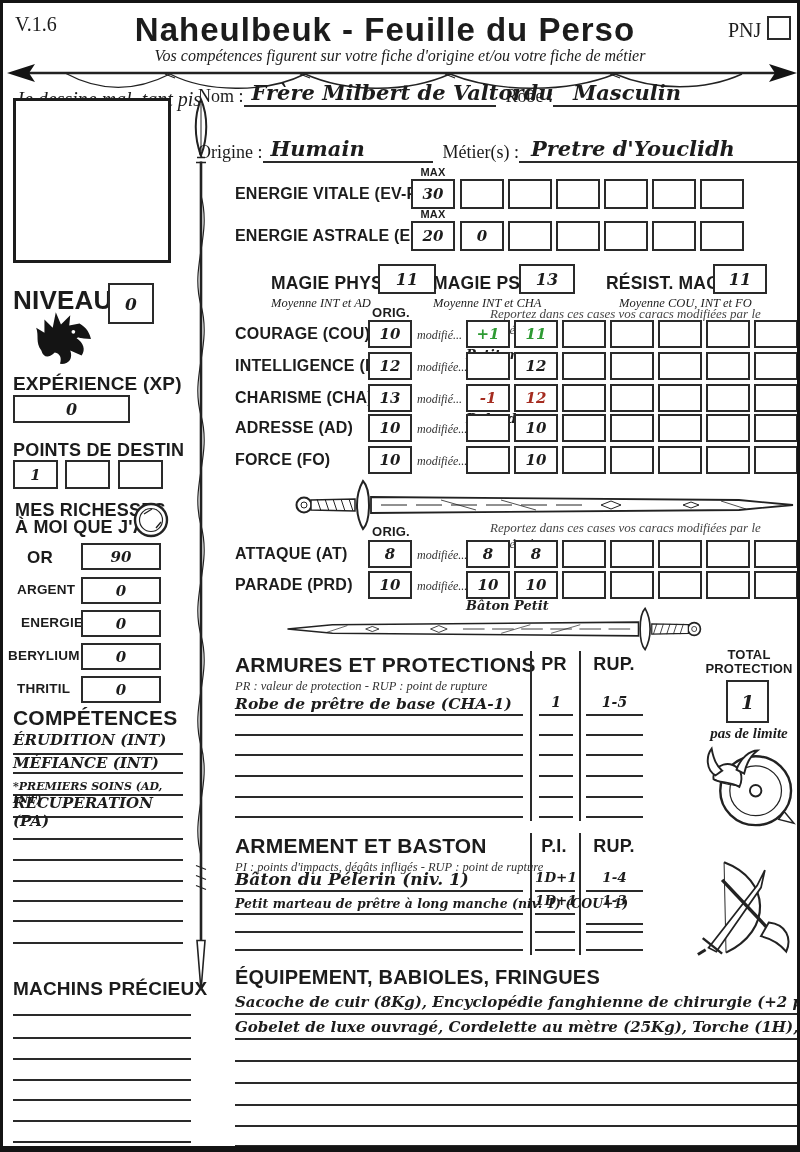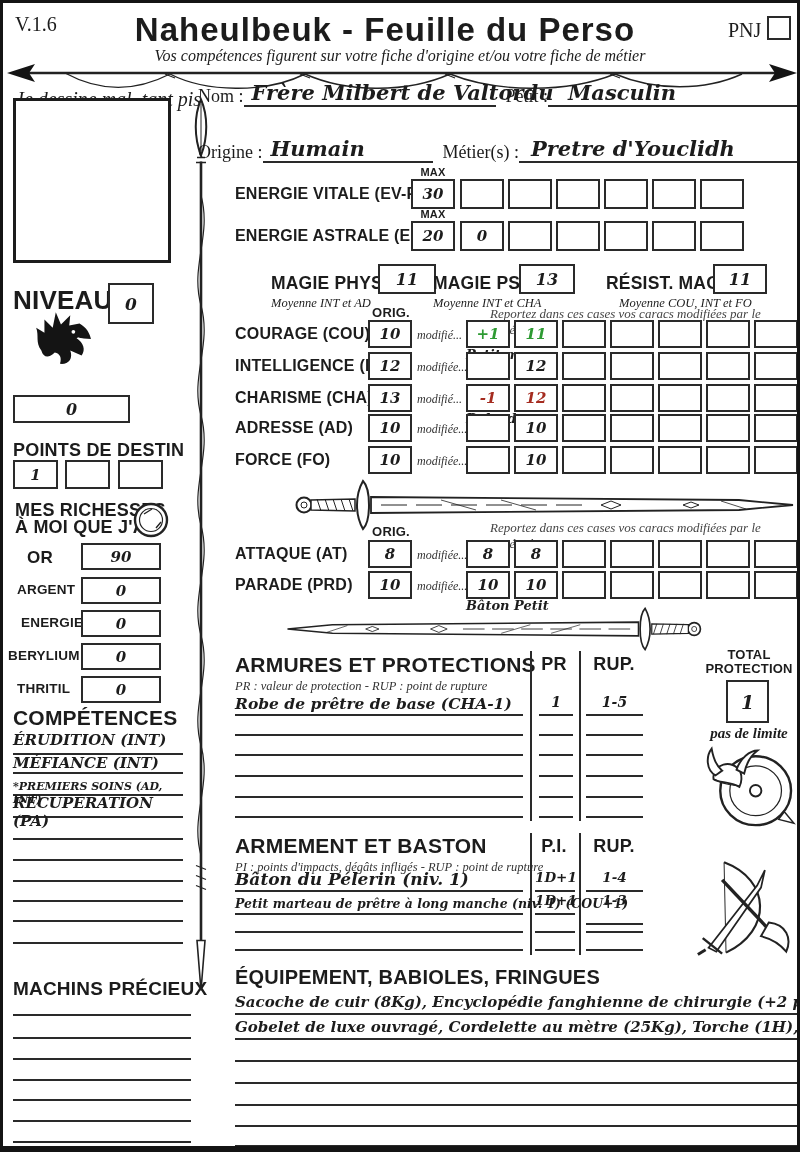--- a/index.html
+++ b/index.html
@@ -61,20 +61,21 @@
   <div class="bx hw" style="left:105px;top:280px;width:46px;height:41px;font-size:17px;">0</div>
 
   <div class="abs" style="left:28px;top:304px;">
     <svg width="62" height="62" viewBox="0 0 60 60">
       <path d="M10,42 C4,34 8,28 5,20 L13,25 L13,12 L21,20 L24,5 L29,17 L38,8 L37,18 L47,16 C54,20 57,26 58,31 L44,30 C51,35 53,41 49,47 L38,42 C41,50 36,56 28,55 C30,49 28,45 23,44 C17,50 12,49 10,42 Z" fill="#141414"></path>
       <circle cx="41" cy="24" r="1.8" fill="#fff"></circle>
       <path d="M45,30 L55,33" stroke="#fff" stroke-width="1.5"></path>
     </svg>
   </div>
 
+  <div class="abs hd" style="left:10px;top:370px;font-size:19px;">EXPÉRIENCE (XP)</div>
   <div class="bx hw" style="left:10px;top:392px;width:117px;height:28px;font-size:16px;">0</div>
 
   <div class="abs hd" style="left:10px;top:437px;font-size:18px;">POINTS DE DESTIN</div>
   <div class="bx hw" style="left:10px;top:457px;width:45px;height:29px;font-size:15px;">1</div>
   <div class="bx hw" style="left:62px;top:457px;width:45px;height:29px;font-size:15px;"></div>
   <div class="bx hw" style="left:115px;top:457px;width:45px;height:29px;font-size:15px;"></div>
 
   <div class="abs hd" style="left:12px;top:499px;font-size:18px;line-height:17px;">
     <div>MES RICHESSES</div>
     <div>À MOI QUE J'AI</div>
@@ -127,21 +128,21 @@
       <path d="M17,66 L17,845" stroke="#222" stroke-width="2.6"></path>
       <path d="M17,100 C28,140 6,170 17,210 C28,250 6,280 17,320 C28,360 6,390 17,430 C28,470 6,500 17,540 C28,580 6,610 17,650 C28,690 6,720 17,760" fill="none" stroke="#222" stroke-width="1.2"></path>
       <path d="M12,770 L22,774 M12,780 L22,784 M12,790 L22,794" stroke="#222" stroke-width="1.2"></path>
       <path d="M13,845 L17,895 L21,845 Z" fill="#fff" stroke="#222" stroke-width="1.6"></path>
     </svg>
   </div>
 
   <div class="abs" style="left:195px;top:78px;width:600px;height:26px;display:flex;align-items:flex-end;">
     <span class="lb" style="font-size:18px;">Nom :</span>
     <span class="hw" style="width:252px;border-bottom:2px solid #2a2a2a;font-size:21px;padding-left:8px;white-space:nowrap;">Frère Milbert de Valtordu</span>
-    <span class="lb" style="font-size:18px;margin-left:10px;">Petit :</span>
+    <span class="lb" style="font-size:18px;margin-left:10px;">Robe :</span>
     <span class="hw" style="flex:1;border-bottom:2px solid #2a2a2a;font-size:21px;padding-left:20px;">Masculin</span>
   </div>
   <div class="abs" style="left:195px;top:134px;width:600px;height:26px;display:flex;align-items:flex-end;">
     <span class="lb" style="font-size:18px;">Origine :</span>
     <span class="hw" style="width:170px;border-bottom:2px solid #2a2a2a;font-size:21px;padding-left:8px;">Humain</span>
     <span class="lb" style="font-size:18px;margin-left:10px;">Métier(s) :</span>
     <span class="hw" style="flex:1;border-bottom:2px solid #2a2a2a;font-size:21px;padding-left:12px;">Pretre d'Youclidh</span>
   </div>
 
   <div class="abs hd ctr" style="left:408px;top:163px;width:44px;font-size:11px;">MAX</div>

